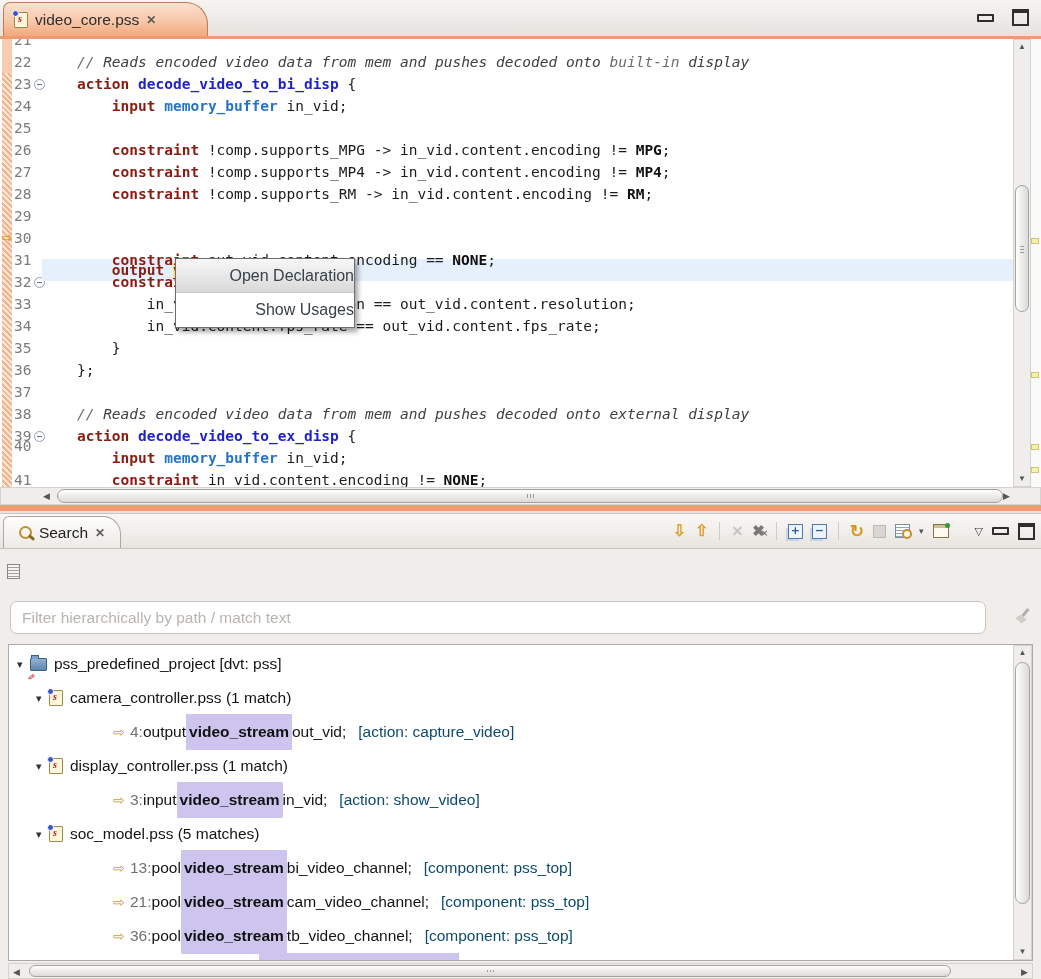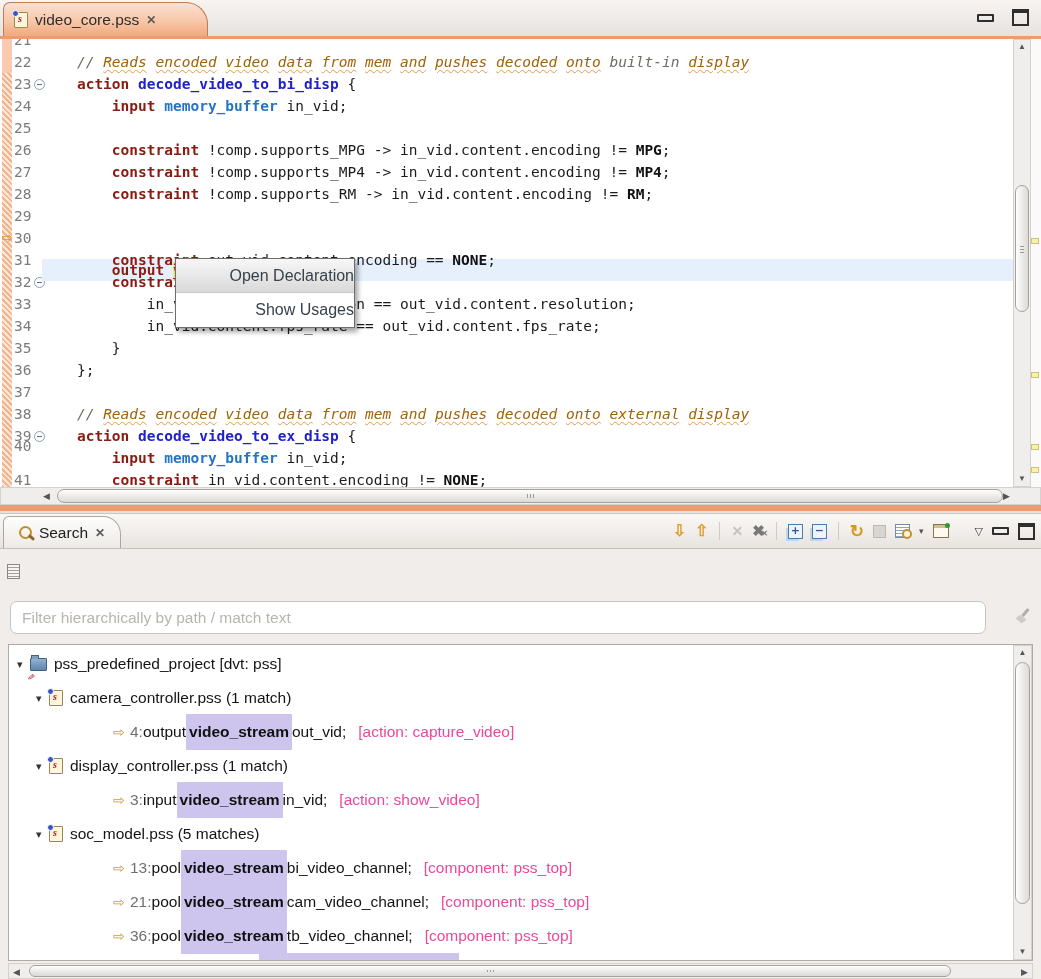--- a/index.html
+++ b/index.html
@@ -40,21 +40,21 @@
   #code-lines{position:absolute;left:42px;right:28px;top:0;bottom:0;}
   .code-line{position:absolute;left:0;right:0;height:22px;white-space:pre;
     font:14.5px/22px "DejaVu Sans Mono",monospace;}
   .code-line.cur{background:#e6f0fc;}
   .pl{color:#1c1c1c}
   .kw{color:#8c1a11;font-weight:bold}
   .ty{color:#2121cc;font-weight:bold}
   .tr{color:#2474c5;font-weight:bold}
   .bb{color:#111;font-weight:bold}
   .cm{color:#6f6b66;font-style:italic}
-  .cw{color:#a16207;font-style:italic;text-decoration:underline;text-decoration-style:wavy;
+  .cw{color:#404040;font-style:italic;text-decoration-style:wavy;
       text-decoration-color:#e59a50;text-decoration-thickness:1px;text-underline-offset:2px;}
   .oc{color:#a3250f;background:#f8e87f;font-weight:bold;border-bottom:1.5px solid #a3250f;}
   
   .sb-track-v{position:absolute;background:#f0eeec;border:1px solid #d5d2ce;box-sizing:border-box;}
   #ed-vscroll{left:1013px;top:0;bottom:0;width:18px;}
   .sb-arrow{position:absolute;left:0;right:0;text-align:center;color:#555;font-size:8px;line-height:10px;}
   .sb-thumb-v{position:absolute;left:1px;right:1px;border:1px solid #a6a29e;border-radius:8px;
     background:linear-gradient(90deg,#fefefe,#dcdad7);}
   .sb-grip-v{position:absolute;left:4px;right:4px;top:50%;height:7px;margin-top:-3px;
     background:repeating-linear-gradient(#9a9a9a 0 1px,#0000 1px 3px);}
@@ -130,21 +130,21 @@
   .proj-icon{width:15px;height:11px;background:linear-gradient(#90b1d1,#5f86ad);
     border:1px solid #3f607f;border-radius:1px;position:relative;flex:0 0 auto;margin-right:7px;}
   .proj-icon::before{content:"";position:absolute;width:6px;height:3px;background:#7fa0c4;
     border:1px solid #3f607f;border-bottom:none;left:0px;top:-4px;}
   .proj-icon::after{content:"\270E";position:absolute;font-size:9px;color:#c01818;left:-4px;top:1px;
     transform:rotate(100deg);}
   .trow .pss-icon{margin-right:7px;}
   .match-arrow{font-size:14px;color:#c79a2d;width:17px;flex:0 0 auto;}
   .mnum{color:#6f6f6f;}
   .term{background:#cdc5ee;font-weight:bold;color:#111;padding:1px 3px;border-radius:1px;}
-  .ctx{color:#ec4899;margin-left:12px;}
+  .ctx{color:#0c4a6e;margin-left:12px;}
   .partial-bar{position:absolute;left:250px;top:0;width:200px;height:22px;background:#cdc5ee;}
   #tree-vscroll{position:absolute;right:0;top:0;width:19px;height:315px;}
   #tree-hscroll{position:absolute;left:8px;top:449px;right:8px;height:16px;}
 </style>
 </head>
 <body>
 
 <div id="editor-part">
   <div id="editor-tabbar">
     <div class="editor-tab">

